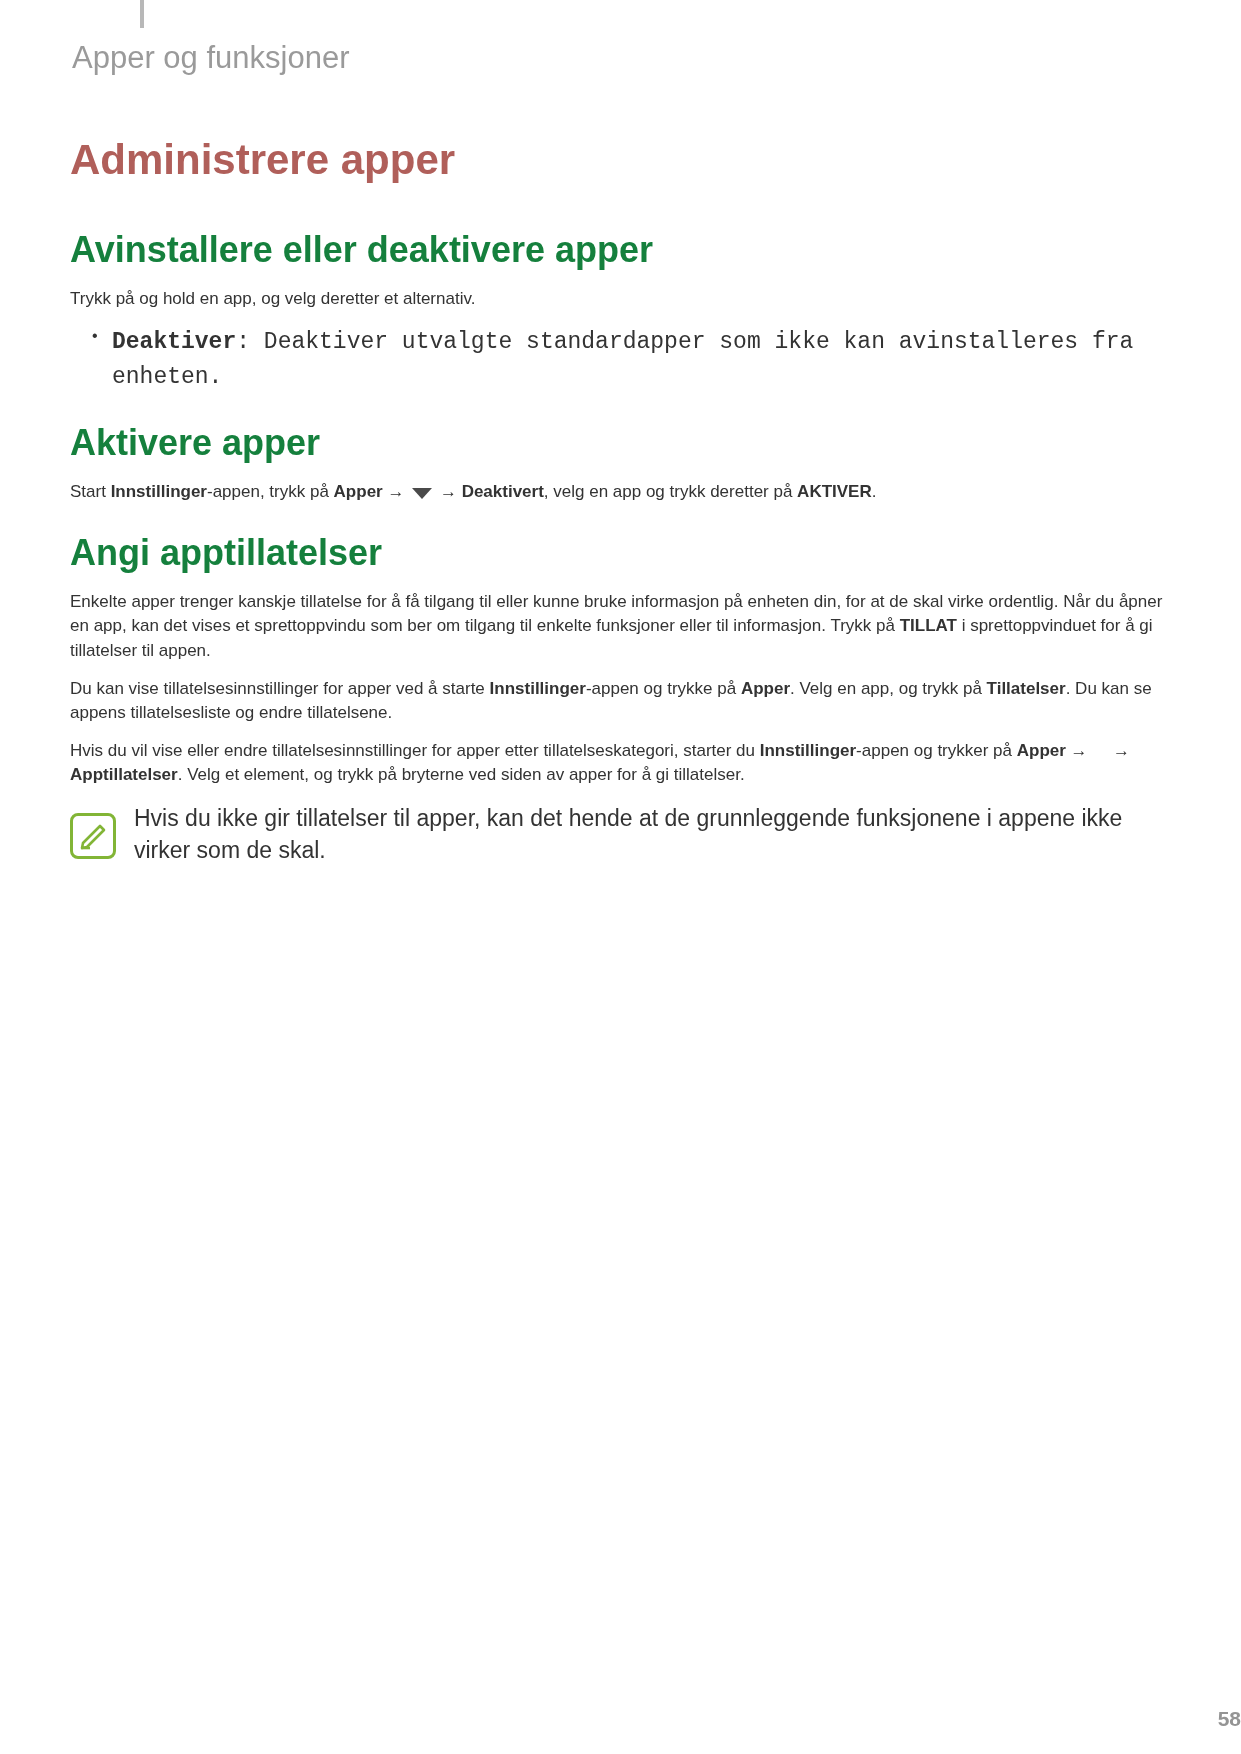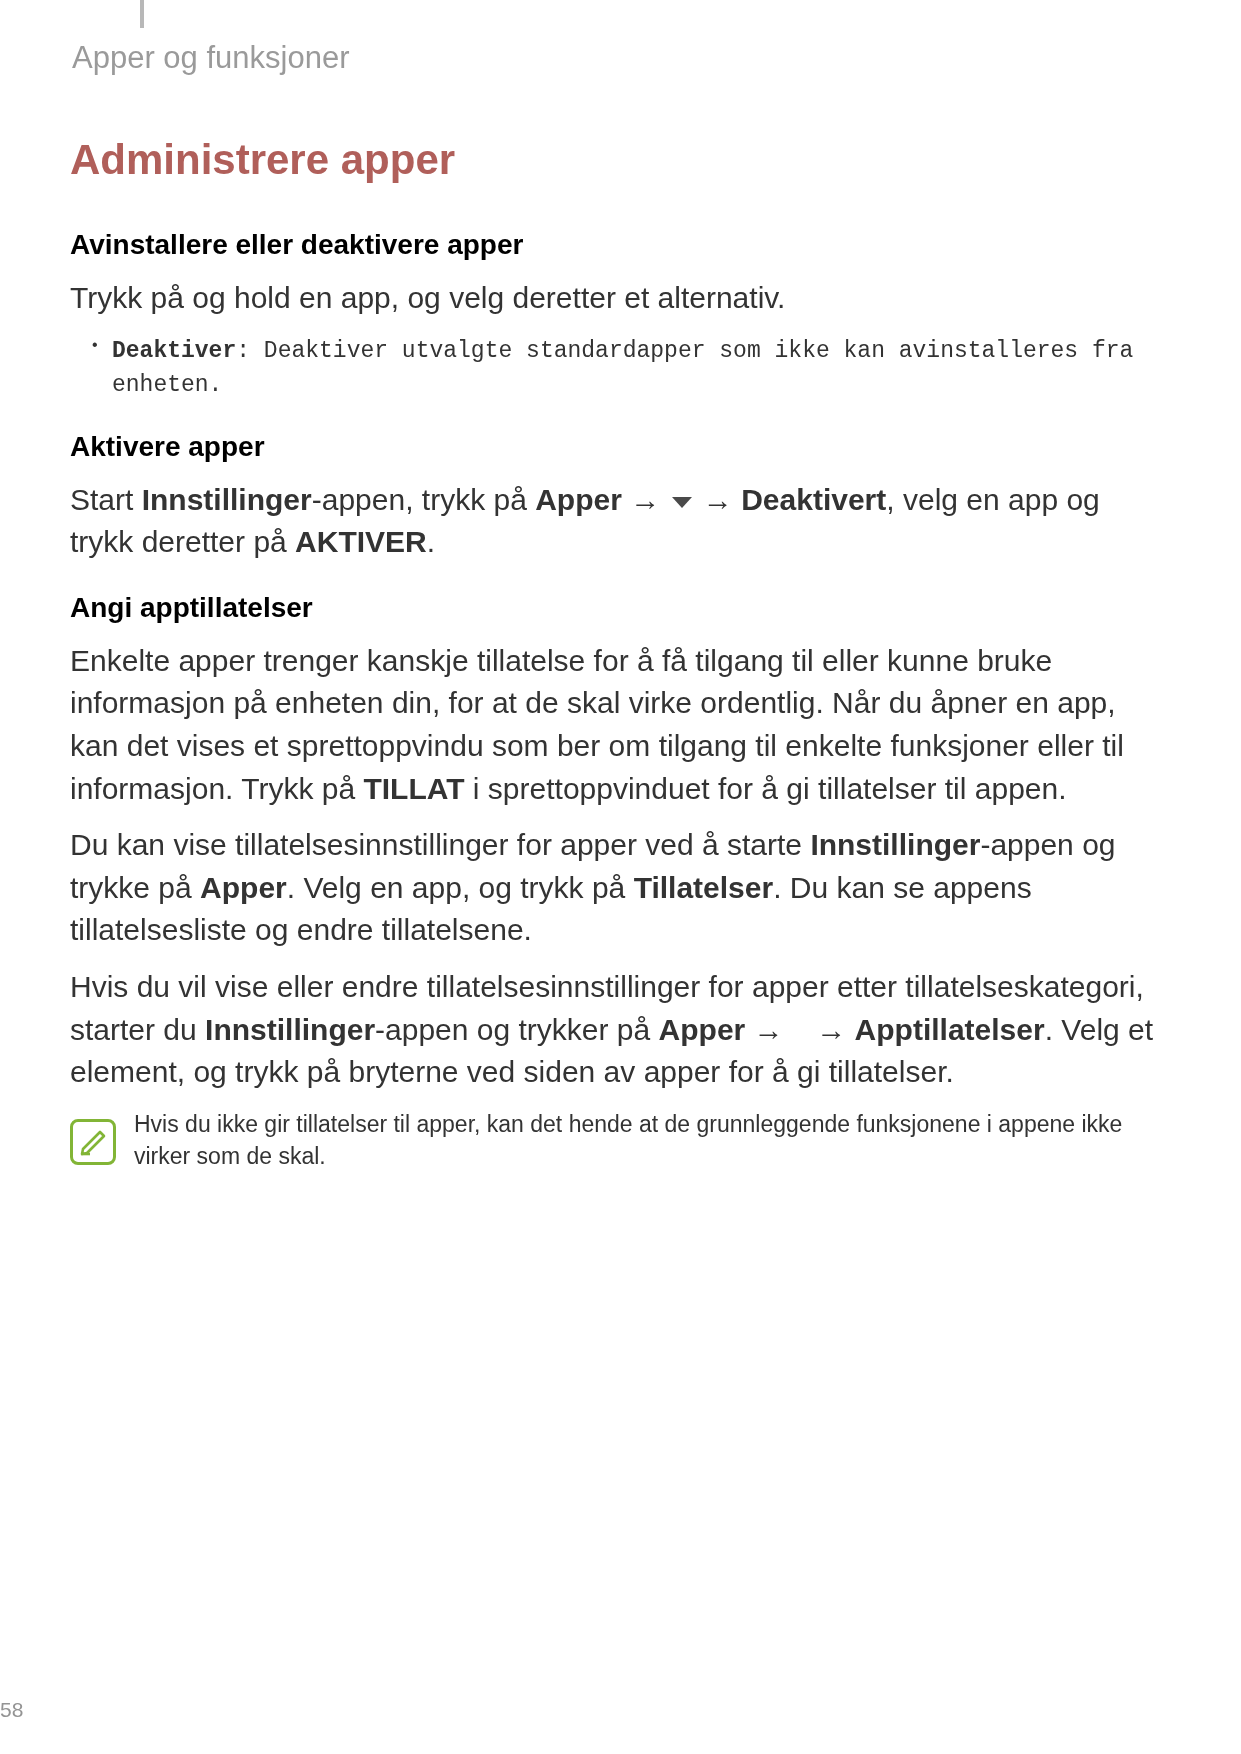--- a/index.html
+++ b/index.html
@@ -29,28 +29,28 @@
       margin-left: 2px;
       font-weight: 400;
     }
     .h1 {
       font-size: 42px;
       color: #b05f5a;
       font-weight: 700;
       margin-bottom: 45px;
     }
     .h2 {
-      font-size: 28px;
-      color: #000000;
+      font-size: 36px;
+      color: #15803d;
       font-weight: 700;
       margin-top: 28px;
       margin-bottom: 16px;
     }
     .para {
-      font-size: 30px;
+      font-size: 17px;
       line-height: 1.42;
       color: #333;
       margin-bottom: 14px;
     }
     .bold { font-weight: 700; }
     ul.bullets {
       list-style: none;
       padding-left: 30px;
       margin-bottom: 10px;
     }
@@ -110,26 +110,27 @@
       margin-top: 4px;
     }
     .note-icon svg { width: 30px; height: 30px; }
     .note-text {
       font-size: 23px;
       line-height: 1.4;
       color: #333;
     }
     .page-num {
       position: absolute;
-      bottom: 32px;
+      bottom: 23px;
       left: 0;
       width: 100%;
-      text-align: left;
+      text-align: right;
       font-size: 21px;
       color: #949494;
+      font-weight: bold;
     }
   </style>
 </head>
 <body>
 
 <div class="top-accent"></div>
 
 <div class="page">
 
   <div class="breadcrumb">Apper og funksjoner</div>

